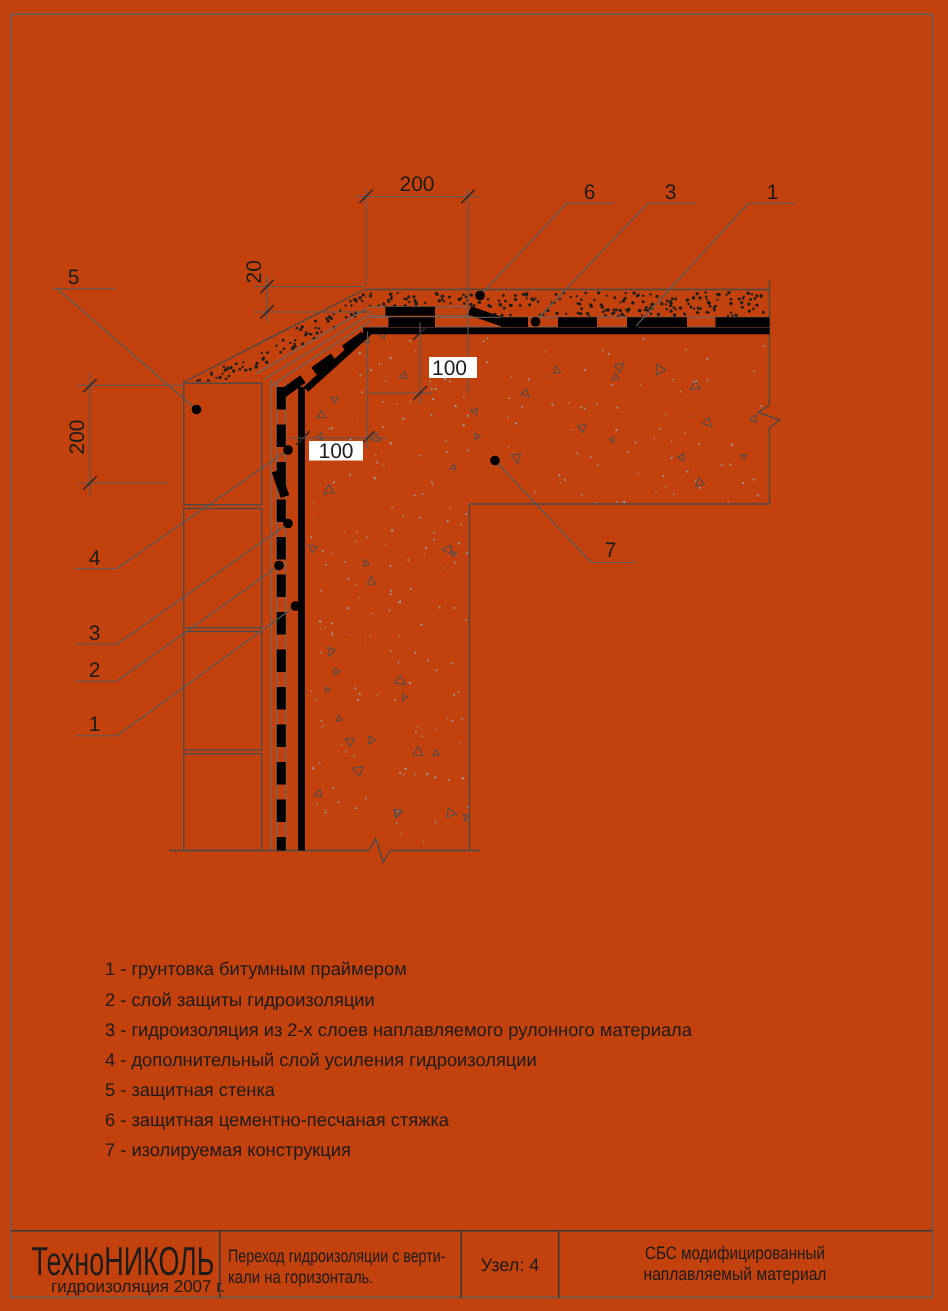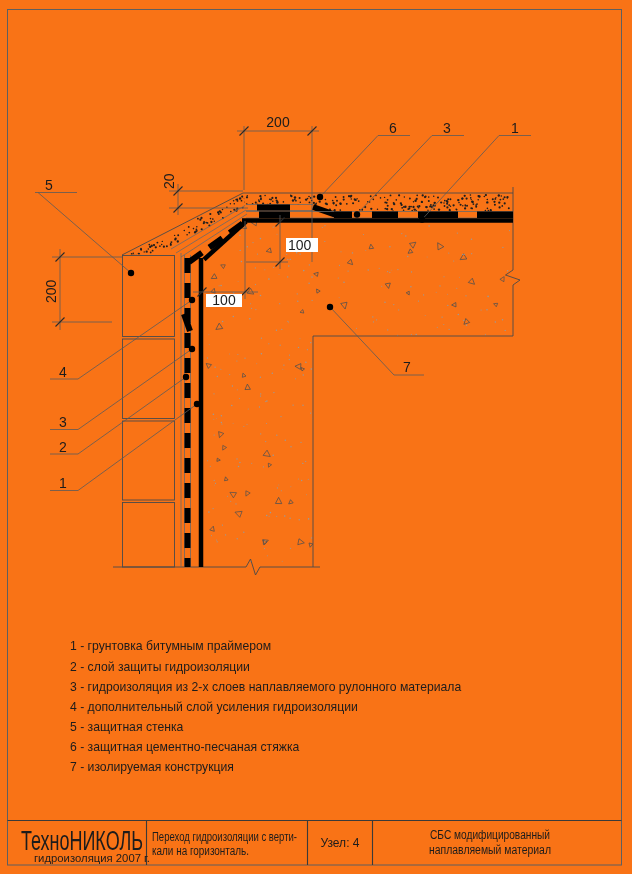--- a/index.html
+++ b/index.html
@@ -1,17 +1,17 @@
 <!DOCTYPE html>
 <html><head>
 <meta charset="utf-8">
 <style>
   html,body{margin:0;padding:0;background:#ffffff;}
   body{font-family:"Liberation Sans", sans-serif;}
-  .page{position:relative;width:632px;height:874px;background:#f97316;margin:0 auto;}
+  .page{position:relative;width:632px;height:874px;background:#c2410c;margin:0 auto;}
   svg{display:block;}
   text{fill:#1c1c1c;}
   .thin{stroke:#4a4a4a;stroke-width:0.9;fill:none;}
   .xthin{stroke:#6a6a6a;stroke-width:0.8;fill:none;}
   .dimline{stroke:#5a5a5a;stroke-width:0.8;fill:none;}
   .tick{stroke:#2a2a2a;stroke-width:1.1;}
   .wp{stroke:#000;fill:none;}
   .frame{stroke:#5f5f5f;stroke-width:1;fill:none;}
   .tbl{stroke:#3a3a3a;stroke-width:1.1;fill:none;}
   .dimtext{font-size:14px;}

